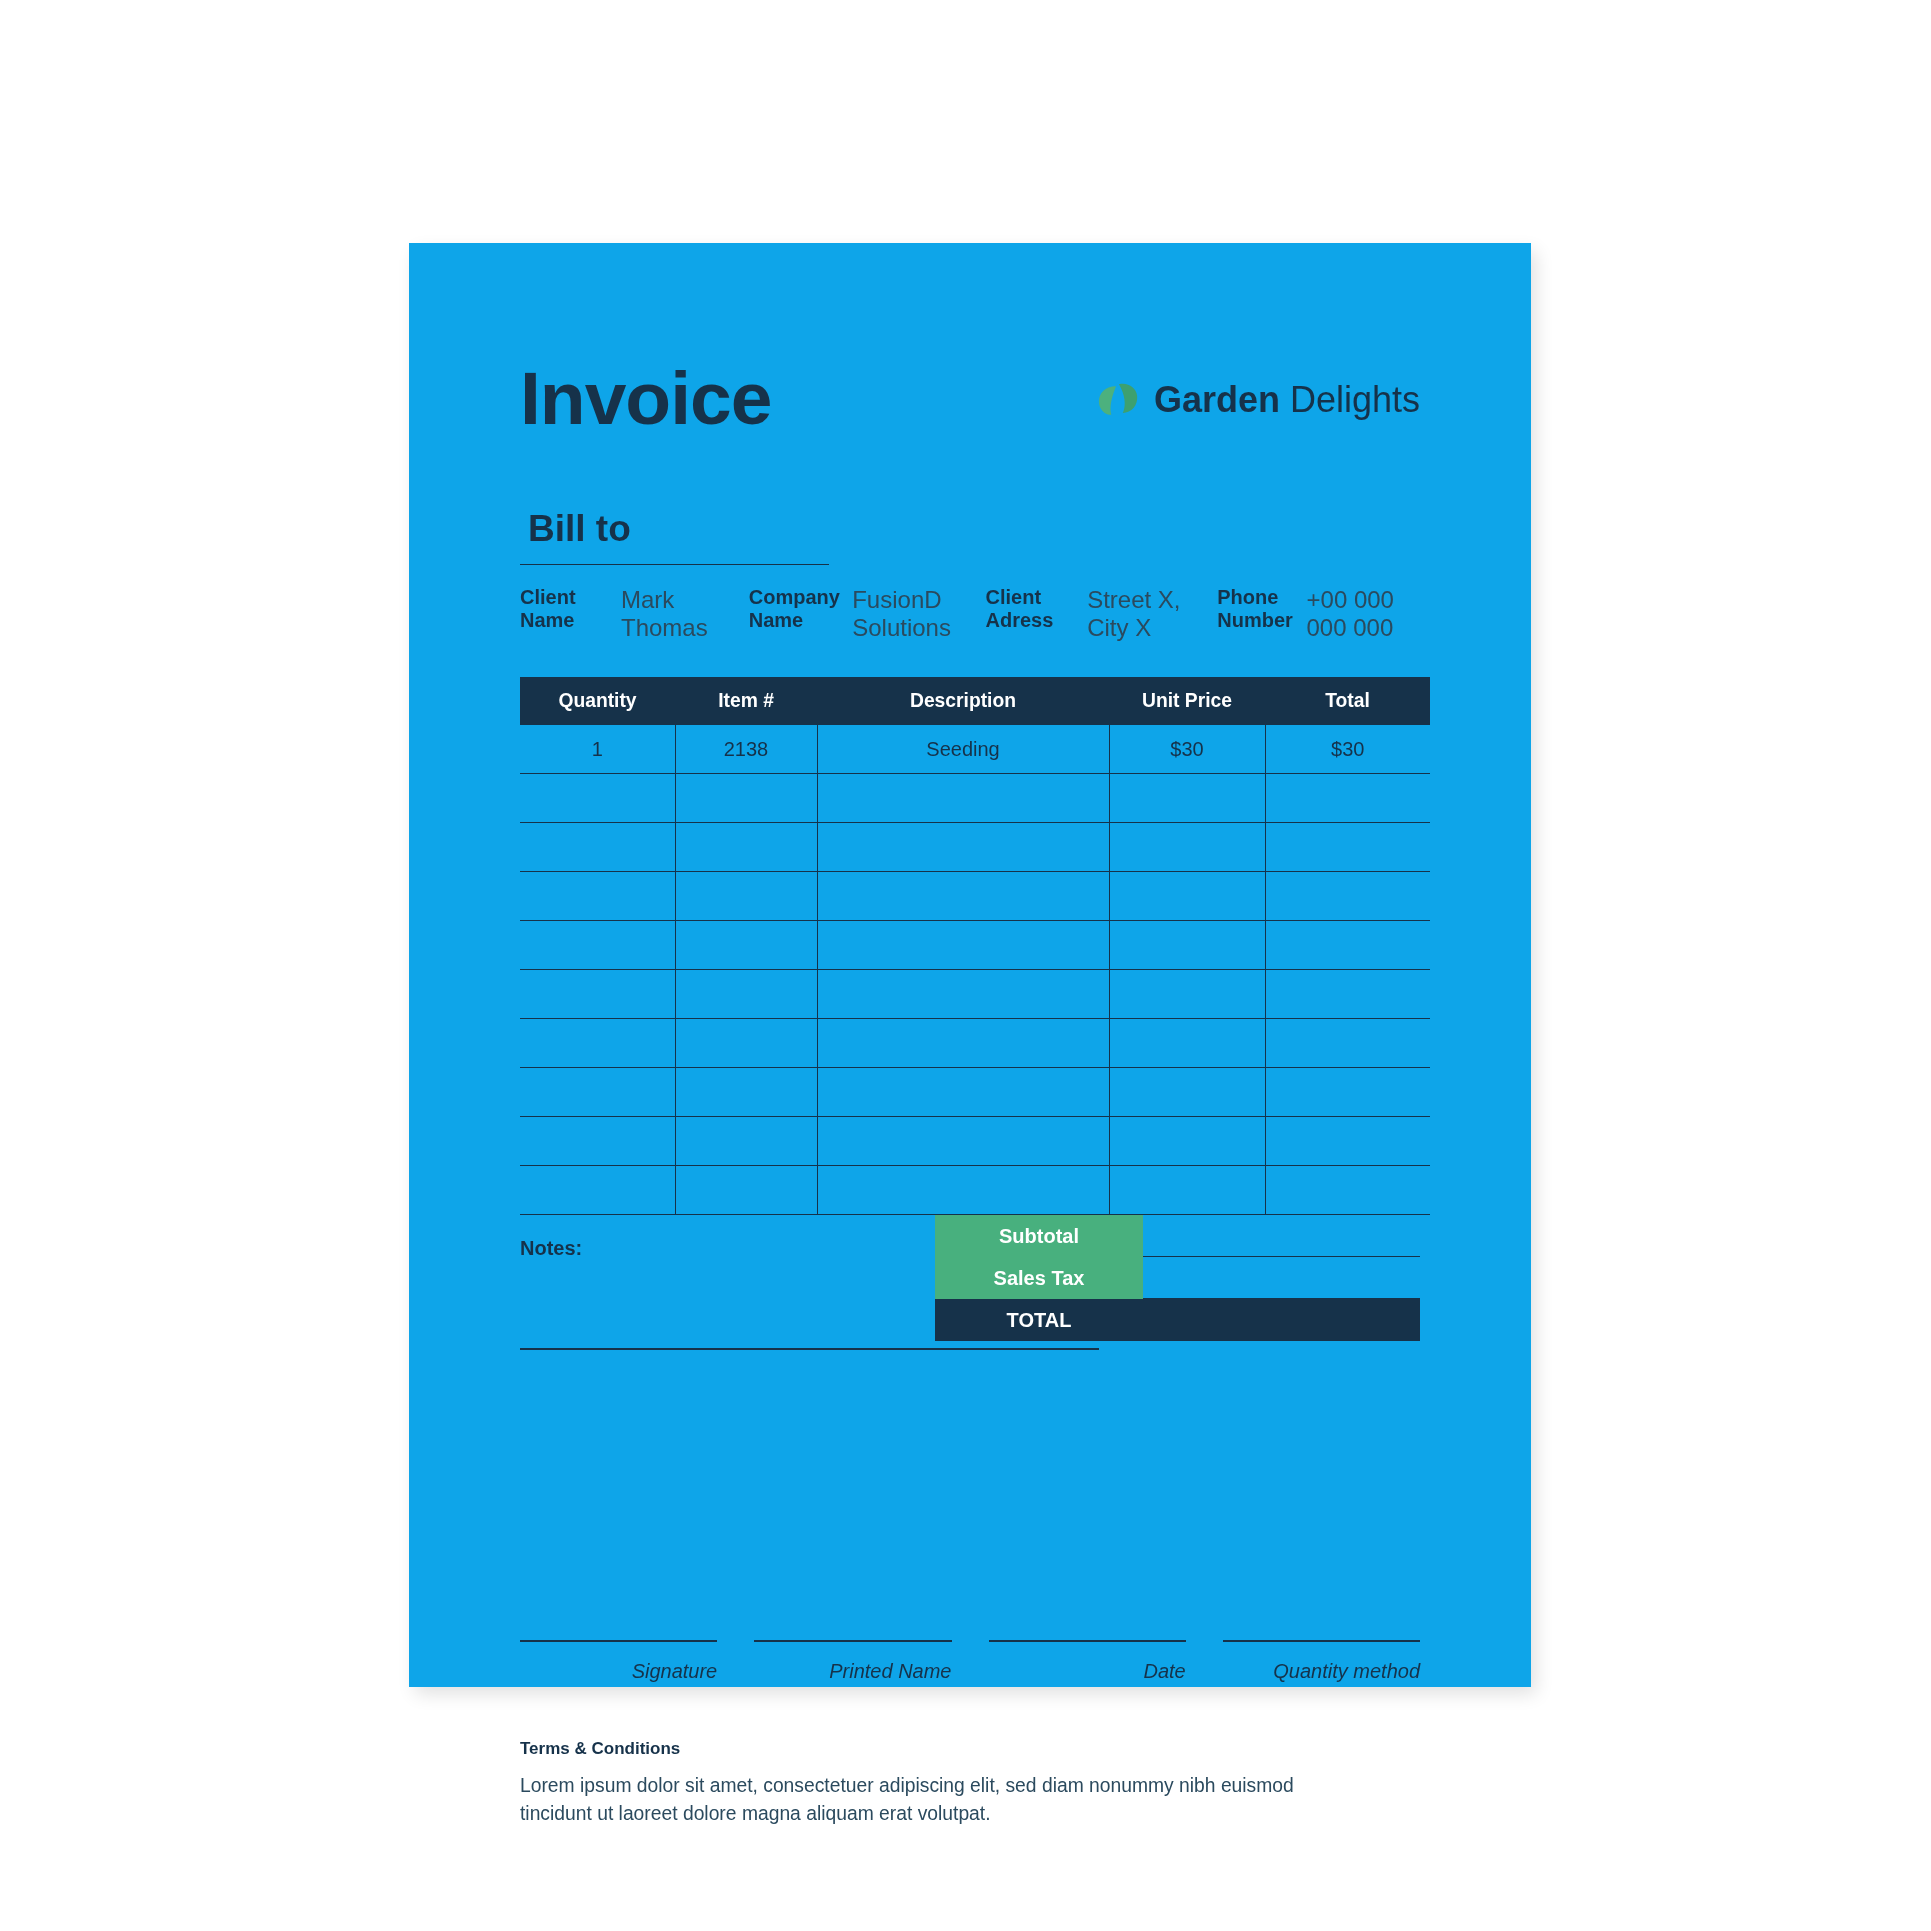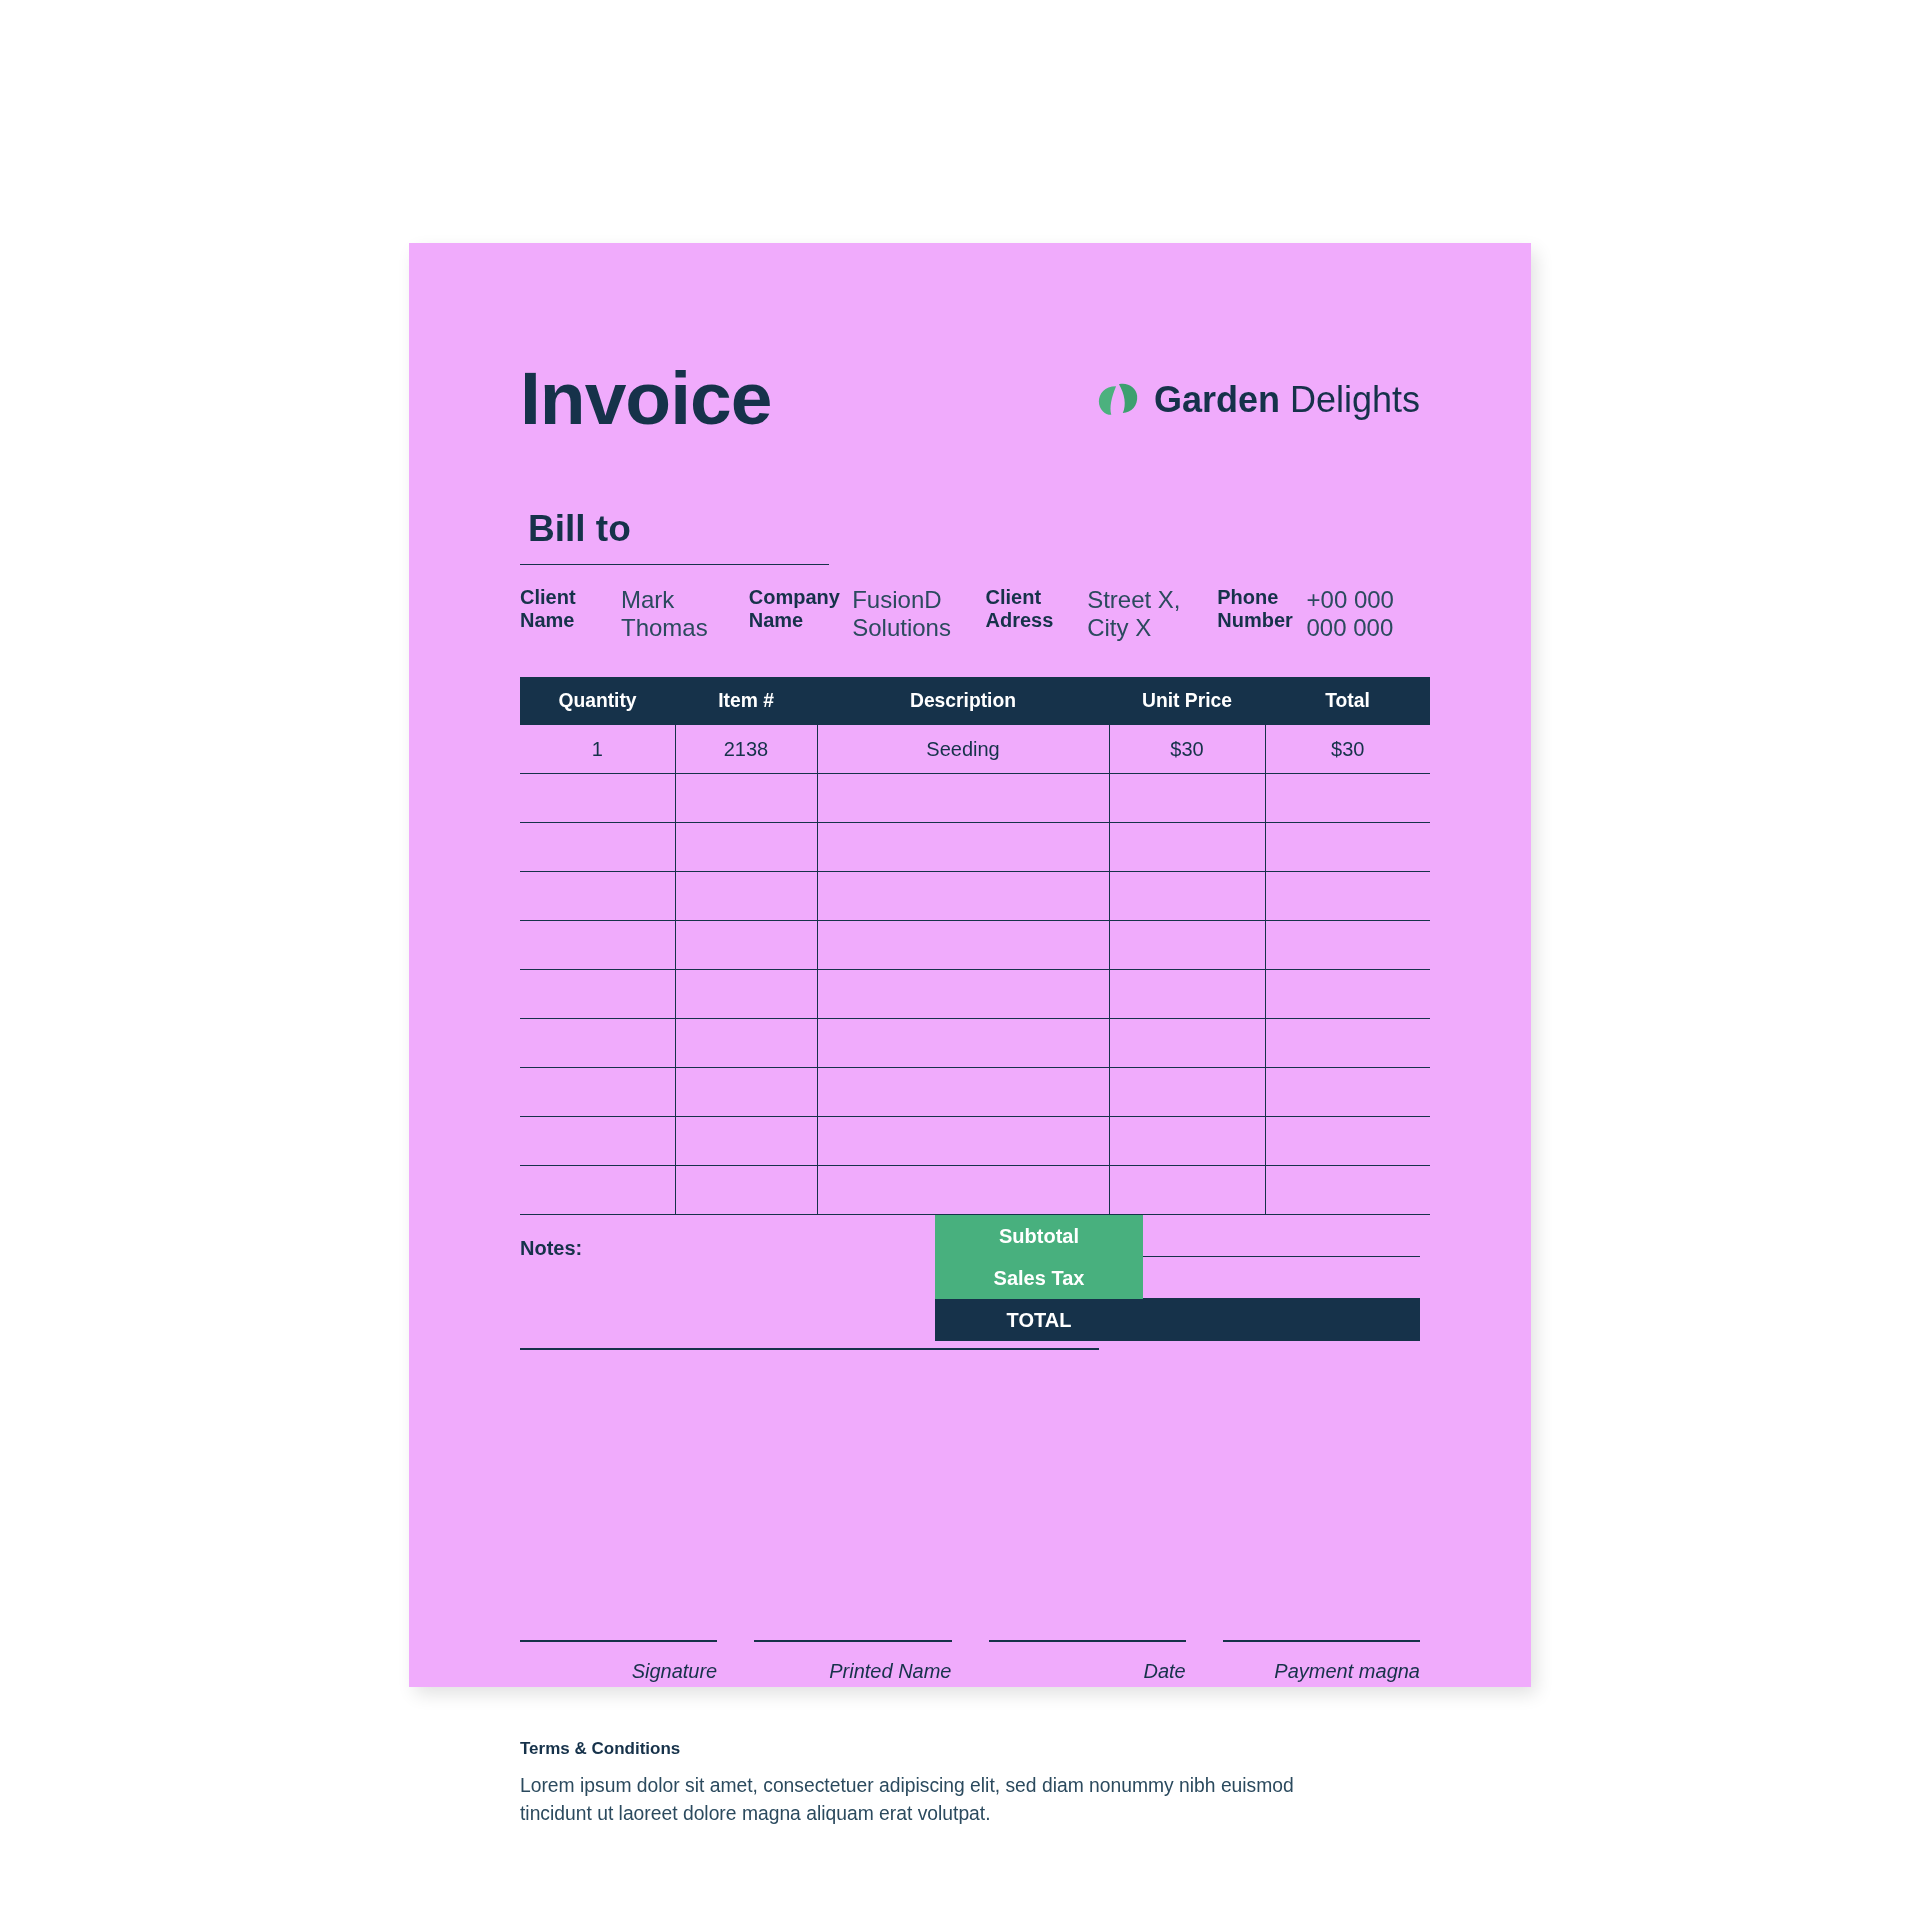--- a/index.html
+++ b/index.html
@@ -13,21 +13,21 @@
     font-family: "Liberation Sans", sans-serif;
     -webkit-font-smoothing: antialiased;
   }
 
   .page-wrap {
     position: absolute;
     left: 409px;
     top: 243px;
     width: 1122px;
     height: 1444px;
-    background: #f0abfc;
+    background: #0ea5e9;
     box-shadow: 5.8px 7.7px 17.4px rgba(0,0,0,0.12);
   }
 
   .sheet-inner {
     position: absolute;
     left: 111px;
     top: 87px;
     width: 900px;
   }
 
@@ -374,21 +374,21 @@
       <div class="sig-col">
         <div class="sig-line"></div>
         <div class="sig-label">Printed Name</div>
       </div>
       <div class="sig-col">
         <div class="sig-line"></div>
         <div class="sig-label">Date</div>
       </div>
       <div class="sig-col last">
         <div class="sig-line"></div>
-        <div class="sig-label">Payment magna</div>
+        <div class="sig-label">Quantity method</div>
       </div>
     </div>
 
     <div class="terms-title">Terms &amp; Conditions</div>
     <div class="terms-body">Lorem ipsum dolor sit amet, consectetuer adipiscing elit, sed diam nonummy nibh euismod tincidunt ut laoreet dolore magna aliquam erat volutpat.</div>
 
   </div>
 </div>
 
 

